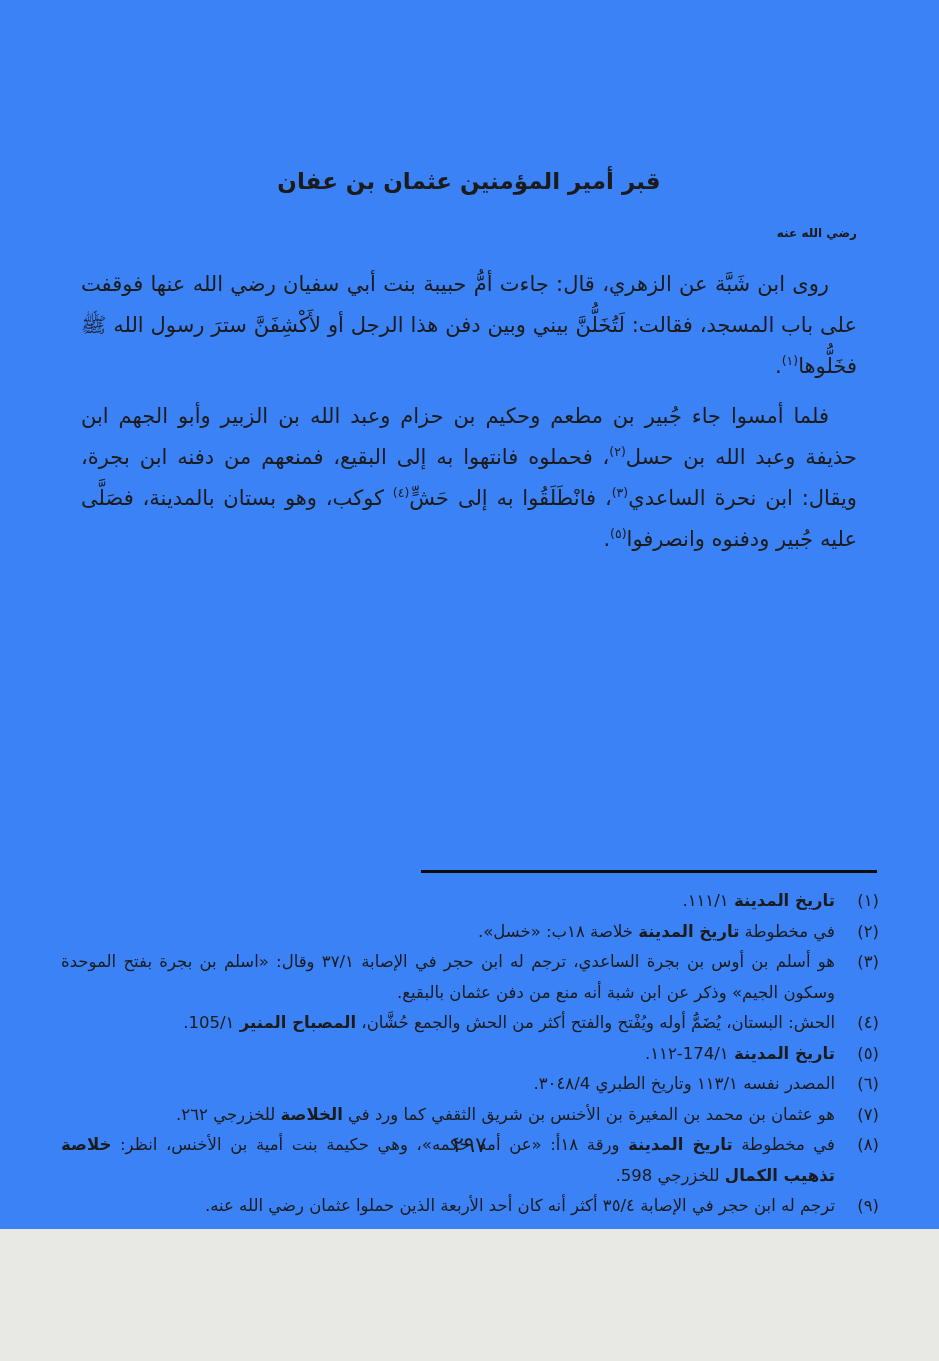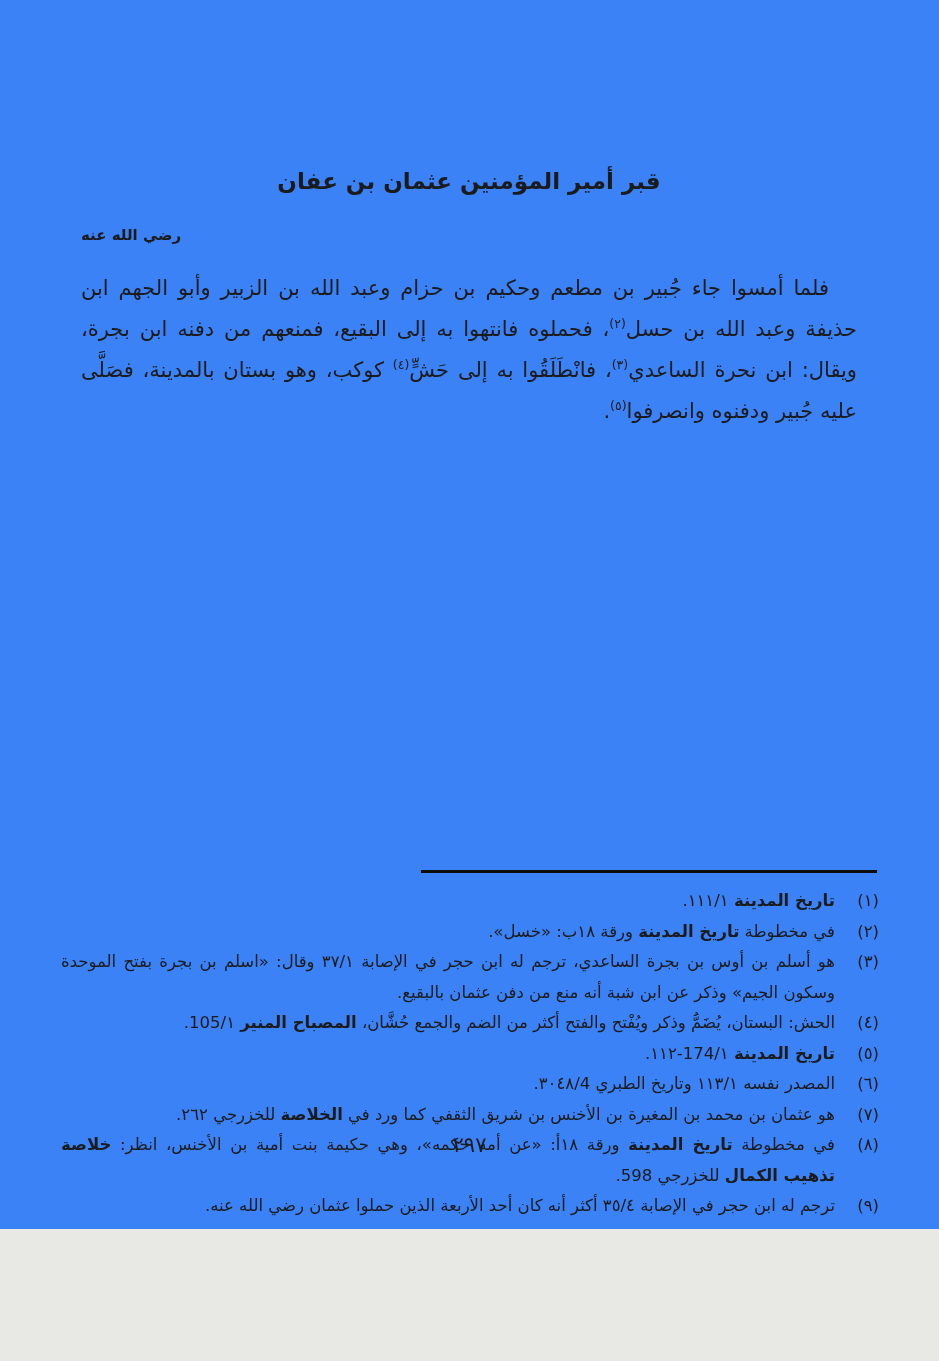--- a/index.html
+++ b/index.html
@@ -20,23 +20,23 @@
     width:776px;
   }
   .doc-title {
     text-align:center;
     font-weight:bold;
     font-size:23px;
     letter-spacing:0.5px;
     margin:0 0 32px 0;
   }
   .doc-subtitle {
-    text-align:left;
+    text-align:right;
     font-weight:bold;
-    font-size:15px;
+    font-size:12px;
     margin:0 0 24px 0;
   }
   .body-text {
     font-size:21px;
     line-height:41px;
     text-align:justify;
     text-justify:inter-word;
   }
   .para { margin:0 0 9px 0; text-indent:28px; }
   .para:last-child { margin-bottom:0; }
@@ -78,43 +78,44 @@
 <body>
 
 <div class="page">
 
   <div class="content">
     <h1 class="doc-title">قبر أمير المؤمنين عثمان بن عفان</h1>
     <h2 class="doc-subtitle">رضي الله عنه</h2>
 
     <div class="body-text">
 
+    <p class="para">روى ابن شَبَّة عن الزهري، قال: جاءت أمُّ حبيبة بنت أبي سفيان رضي الله عنها فوقفت على باب المسجد، فقالت: لَتُخَلُّنَّ بيني وبين دفن هذا الرجل أو لأَكْشِفَنَّ سترَ رسول الله ﷺ فخَلُّوها<sup class="fn-ref">(١)</sup>.</p>
         <p class="para">فلما أمسوا جاء جُبير بن مطعم وحكيم بن حزام وعبد الله بن الزبير وأبو الجهم ابن حذيفة وعبد الله بن حسل<sup class="fn-ref">(٢)</sup>، فحملوه فانتهوا به إلى البقيع، فمنعهم من دفنه ابن بجرة، ويقال: ابن نحرة الساعدي<sup class="fn-ref">(٣)</sup>، فانْطَلَقُوا به إلى حَشٍّ<sup class="fn-ref">(٤)</sup> كوكب، وهو بستان بالمدينة، فصَلَّى عليه جُبير ودفنوه وانصرفوا<sup class="fn-ref">(٥)</sup>.</p>
       </div>
   </div>
 
   <div class="footnotes">
     <div class="fn-sep"></div>
     <div>
 
     <div class="fn-row">
           <span class="fn-num">(١)</span>
           <span class="fn-text"><span class="bold">تاريخ المدينة</span><span> </span><span class="num-ltr">١١١/١</span><span>.</span></span>
         </div>
         <div class="fn-row">
           <span class="fn-num">(٢)</span>
-          <span class="fn-text"><span>في مخطوطة </span><span class="bold">تاريخ المدينة</span><span> ورقة ١٨ب: «خسل».</span></span>
+          <span class="fn-text"><span>في مخطوطة </span><span class="bold">تاريخ المدينة</span><span> خلاصة ١٨ب: «خسل».</span></span>
         </div>
         <div class="fn-row">
           <span class="fn-num">(٣)</span>
           <span class="fn-text"><span>هو أسلم بن أوس بن بجرة الساعدي، ترجم له ابن حجر في الإصابة </span><span class="num-ltr">٣٧/١</span><span> وقال: «اسلم بن بجرة بفتح الموحدة وسكون الجيم» وذكر عن ابن شبة أنه منع من دفن عثمان بالبقيع.</span></span>
         </div>
         <div class="fn-row">
           <span class="fn-num">(٤)</span>
-          <span class="fn-text"><span>الحش: البستان، يُضَمُّ وذكر ويُفْتح والفتح أكثر من الضم والجمع حُشَّان، </span><span class="bold">المصباح المنير</span><span> </span><span class="num-ltr">105/١</span><span>.</span></span>
+          <span class="fn-text"><span>الحش: البستان، يُضَمُّ أوله ويُفْتح والفتح أكثر من الحش والجمع حُشَّان، </span><span class="bold">المصباح المنير</span><span> </span><span class="num-ltr">105/١</span><span>.</span></span>
         </div>
         <div class="fn-row">
           <span class="fn-num">(٥)</span>
           <span class="fn-text"><span class="bold">تاريخ المدينة</span><span> </span><span class="num-ltr">١١٢-174/١</span><span>.</span></span>
         </div>
         <div class="fn-row">
           <span class="fn-num">(٦)</span>
           <span class="fn-text"><span>المصدر نفسه </span><span class="num-ltr">١١٣/١</span><span> وتاريخ الطبري </span><span class="num-ltr">٣٠٤٨/4</span><span>.</span></span>
         </div>
         <div class="fn-row">

